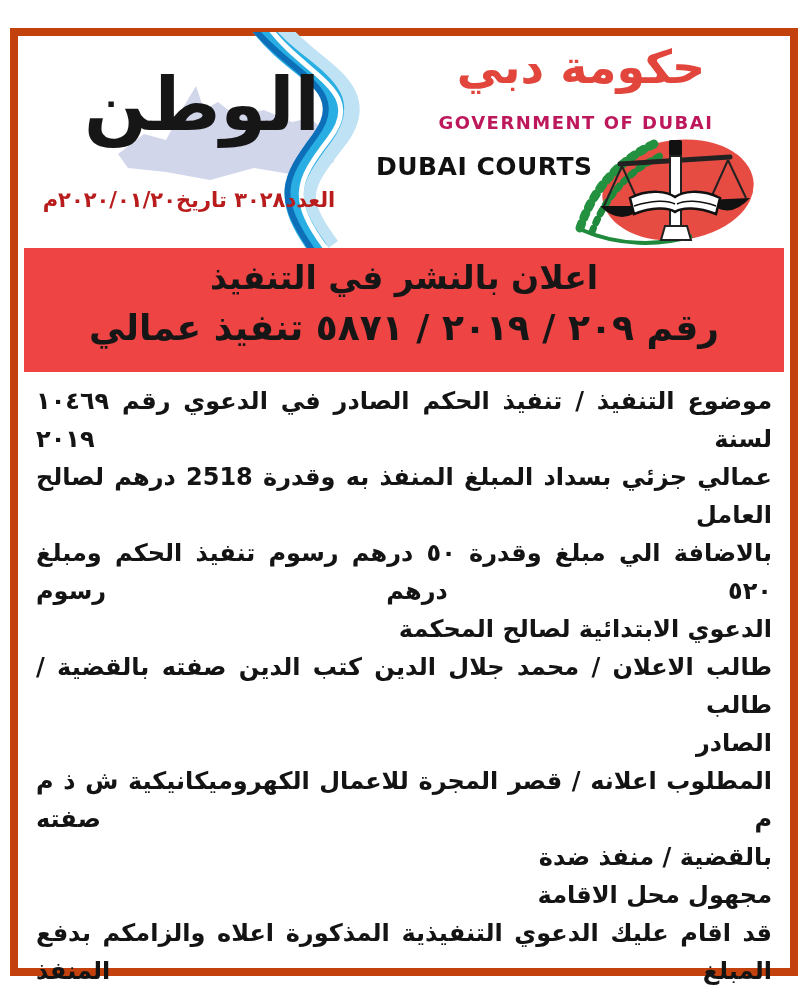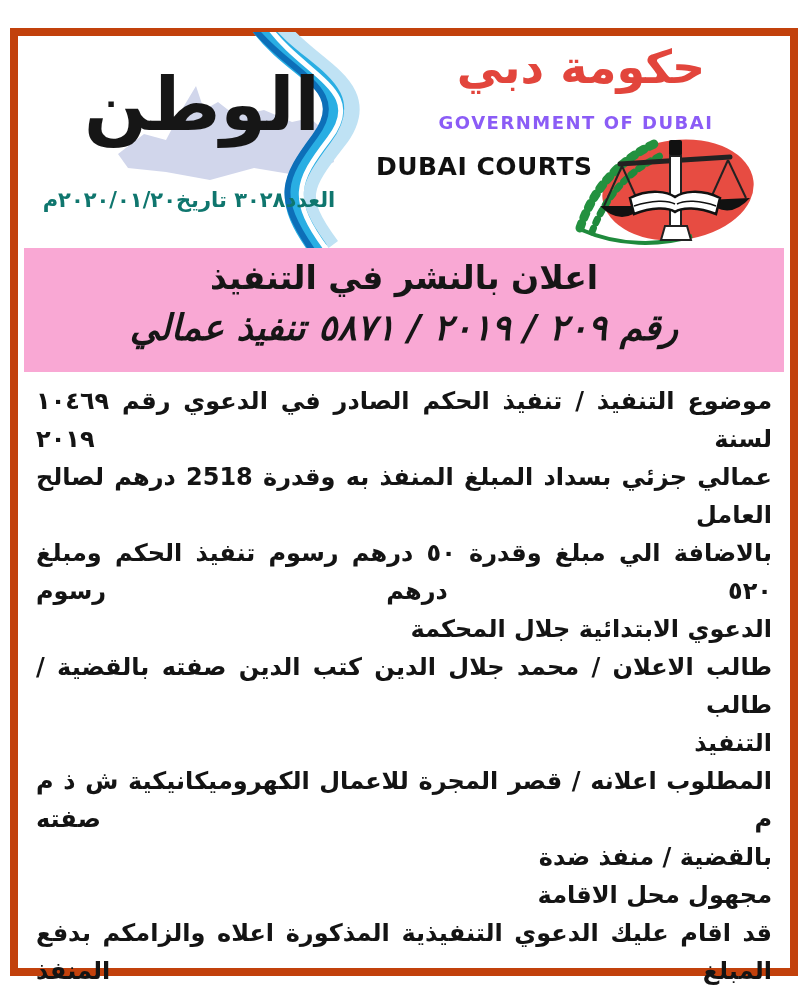--- a/index.html
+++ b/index.html
@@ -15,41 +15,41 @@
   .header{position:absolute;left:0;top:0;width:100%;height:210px;}
   .wave-svg{position:absolute;left:186px;top:-4px;pointer-events:none;}
   .map-svg{position:absolute;left:96px;top:40px;opacity:.85;pointer-events:none;}
   .paper-logo{
     position:absolute;left:34px;top:30px;width:300px;text-align:center;
     font-size:74px;font-weight:900;color:#161616;line-height:1.05;direction:rtl;
     letter-spacing:-2px;
   }
   .issue-line{
     position:absolute;left:16px;top:152px;width:310px;text-align:center;
-    font-size:21px;font-weight:bold;color:#0f766e;direction:rtl;white-space:nowrap;
+    font-size:21px;font-weight:bold;color:#b91c1c;direction:rtl;white-space:nowrap;
   }
   .gov-ar{
     position:absolute;left:420px;top:6px;width:286px;text-align:center;
     font-size:46px;font-weight:bold;color:#e2453c;direction:rtl;line-height:1.1;
   }
   .gov-en{
     position:absolute;left:408px;top:76px;width:300px;text-align:center;
-    font-size:18px;font-weight:bold;color:#8b5cf6;letter-spacing:1.5px;white-space:nowrap;
+    font-size:18px;font-weight:bold;color:#be185d;letter-spacing:1.5px;white-space:nowrap;
   }
   .courts-text{position:absolute;left:358px;top:114px;width:204px;text-align:center;}
   .courts-ar{font-size:29px;font-weight:bold;color:#111;direction:rtl;white-space:nowrap;}
   .courts-en{font-size:25px;font-weight:900;color:#111;letter-spacing:.5px;margin-top:2px;white-space:nowrap;}
   .emblem-svg{position:absolute;left:548px;top:100px;}
   
   .title-box{
     position:absolute;left:6px;top:212px;width:calc(100% - 12px);height:124px;
-    background:#f9a8d4;direction:rtl;text-align:center;color:#161616;
+    background:#ef4444;direction:rtl;text-align:center;color:#161616;
   }
   .title-line1{font-size:33px;font-weight:bold;margin-top:10px;}
-  .title-line2{font-size:36px;font-weight:bold;margin-top:10px;font-style:italic;}
+  .title-line2{font-size:36px;font-weight:bold;margin-top:10px;}
   
   .body-text{
     position:absolute;left:18px;right:18px;top:346px;direction:rtl;
     color:#141414;font-weight:bold;font-size:24px;
   }
   .line{line-height:38px;white-space:normal;}
   .line.j{text-align:justify;text-align-last:justify;}
   .line.r{text-align:right;}
   .signature{
     position:absolute;right:12px;top:876px;direction:rtl;
@@ -108,23 +108,23 @@
 
   <div class="title-box">
     <div class="title-line1">اعلان بالنشر في التنفيذ</div>
     <div class="title-line2">رقم ٢٠٩ / ٢٠١٩ / ٥٨٧١ تنفيذ عمالي</div>
   </div>
 
   <div class="body-text">
     <div class="line j">موضوع التنفيذ  /  تنفيذ الحكم الصادر في الدعوي رقم ١٠٤٦٩ لسنة ٢٠١٩</div>
     <div class="line j">عمالي جزئي بسداد المبلغ المنفذ به وقدرة 2518 درهم لصالح العامل</div>
     <div class="line j">بالاضافة الي مبلغ وقدرة ٥٠ درهم رسوم تنفيذ الحكم ومبلغ ٥٢٠ درهم رسوم</div>
-    <div class="line r">الدعوي الابتدائية جلال المحكمة</div>
+    <div class="line r">الدعوي الابتدائية لصالح المحكمة</div>
     <div class="line j">طالب الاعلان  /  محمد جلال الدين كتب الدين صفته بالقضية / طالب</div>
-    <div class="line r">التنفيذ</div>
+    <div class="line r">الصادر</div>
     <div class="line j">المطلوب اعلانه  /  قصر المجرة للاعمال الكهروميكانيكية ش ذ م م صفته</div>
     <div class="line r">بالقضية / منفذ ضدة</div>
     <div class="line r">مجهول محل الاقامة</div>
     <div class="line j">قد اقام عليك الدعوي التنفيذية المذكورة اعلاه والزامكم بدفع المبلغ المنفذ</div>
     <div class="line j">به وقدرة ١٥٨٥ درهم الي طالب التنفيذ او خزينه المحكمة  بالاضافة الي</div>
 
   </div>
 
 
 </div>

